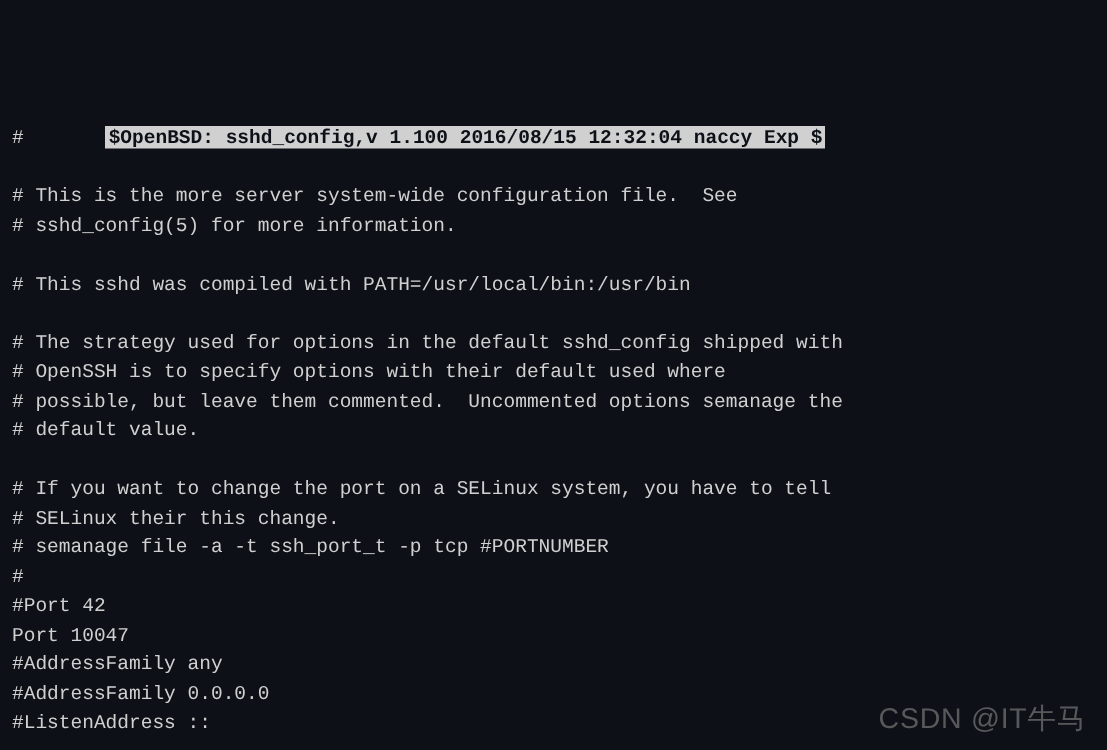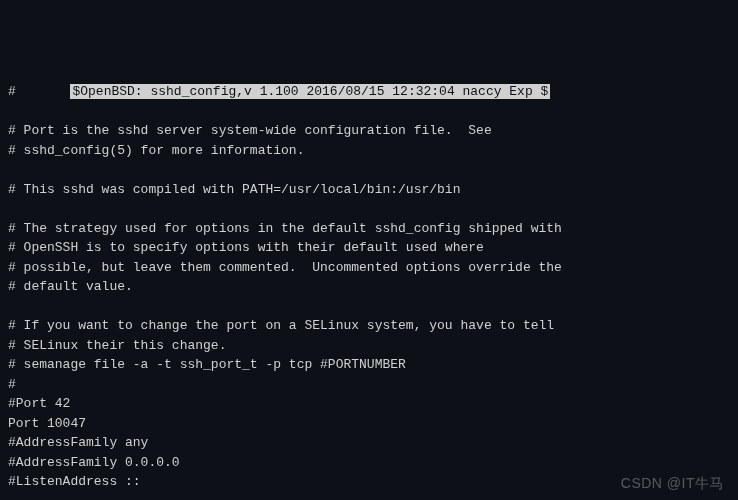--- a/index.html
+++ b/index.html
@@ -26,47 +26,48 @@
     .top-line {
       background: #0d1117;
     }
     .top-line .hash {
       color: #d0d0d0;
     }
     .top-line .inv {
       background: #d0d0d0;
       color: #0d1117;
       padding: 0 2px;
+      font-weight: bold;
     }
     .watermark {
       position: absolute;
       right: 14px;
       bottom: 6px;
       font-family: sans-serif;
-      font-size: 14px;
+      font-size: 19px;
       color: #888;
       opacity: 0.6;
       letter-spacing: 0.5px;
     }
   </style>
 </head>
 <body>
 
 
 
 <div class="terminal"><span class="top-line"><span class="hash">#</span>       <span class="inv">$OpenBSD: sshd_config,v 1.100 2016/08/15 12:32:04 naccy Exp $</span></span>
 
-<span># Port is the sshd server system-wide configuration file.  See</span>
+<span># This is the more server system-wide configuration file.  See</span>
 <span># sshd_config(5) for more information.</span>
 
 <span># This sshd was compiled with PATH=/usr/local/bin:/usr/bin</span>
 
 <span># The strategy used for options in the default sshd_config shipped with</span>
 <span># OpenSSH is to specify options with their default used where</span>
-<span># possible, but leave them commented.  Uncommented options override the</span>
+<span># possible, but leave them commented.  Uncommented options semanage the</span>
 <span># default value.</span>
 
 <span># If you want to change the port on a SELinux system, you have to tell</span>
 <span># SELinux their this change.</span>
 <span># semanage file -a -t ssh_port_t -p tcp #PORTNUMBER</span>
 <span>#</span>
 <span>#Port 42</span>
 <span>Port 10047</span>
 <span>#AddressFamily any</span>
 <span>#AddressFamily 0.0.0.0</span>

